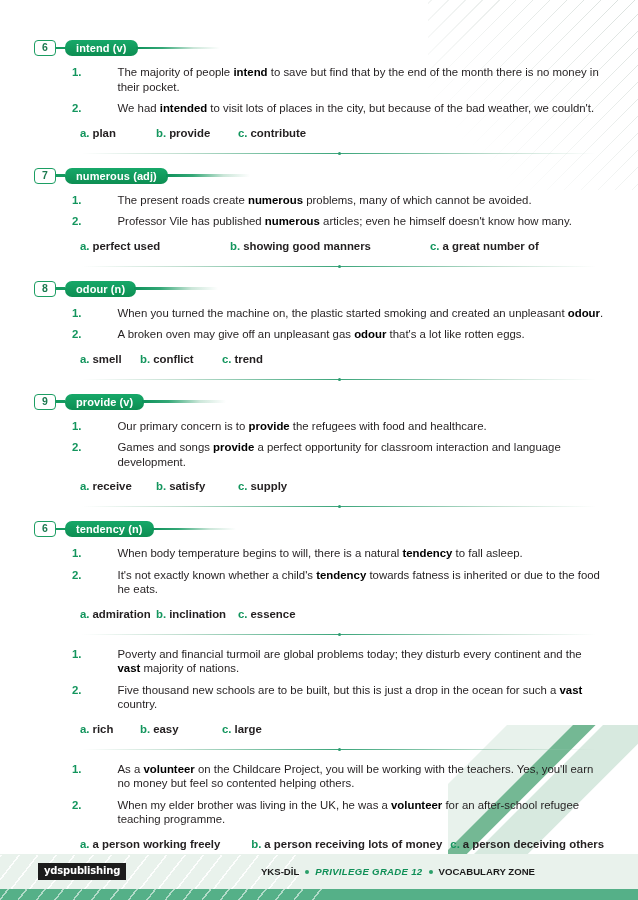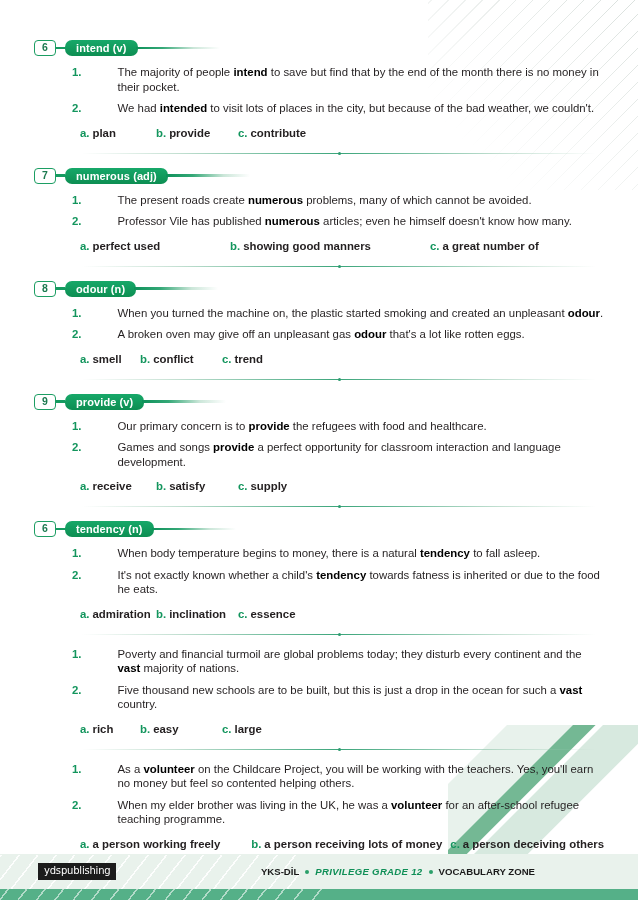--- a/index.html
+++ b/index.html
@@ -249,21 +249,21 @@
     left: 0; right: 0; top: 0;
     height: 35px;
     display: flex;
     align-items: center;
     padding: 0 18px 0 38px;
   }
   .logo {
     background: #1c1c1c;
     color: #ffffff;
     font-size: 10px;
-    font-weight: normal;
+    font-weight: bold;
     letter-spacing: -0.2px;
     padding: 2px 5px 3px 5px;
     line-height: 10px;
     border: 1px solid #1c1c1c;
     font-family: "DejaVu Sans", sans-serif;
     text-align: right;
   }
   .footer-caption {
     margin-left: auto;
     display: flex;
@@ -436,21 +436,21 @@
       <div class="entry">
         <div class="entry-head">
           <div class="num-badge">6</div>
           <div class="connector"></div>
           <div class="word-pill">tendency (n)</div>
           <div class="tail-line"></div>
         </div>
         <div class="sentences">
           <div class="sentence">
             <span class="s-num">1.</span>
-            <span class="s-text"><span>When body temperature begins to money, there is a natural </span><b>tendency</b><span> to fall asleep.</span></span>
+            <span class="s-text"><span>When body temperature begins to will, there is a natural </span><b>tendency</b><span> to fall asleep.</span></span>
           </div>
           <div class="sentence">
             <span class="s-num">2.</span>
             <span class="s-text"><span>It's not exactly known whether a child's </span><b>tendency</b><span> towards fatness is inherited or due to the food he eats.</span></span>
           </div>
         </div>
         <div class="options w3">
           <div class="opt">
             <span class="opt-letter">a.</span>
             <span class="opt-text">admiration</span>

